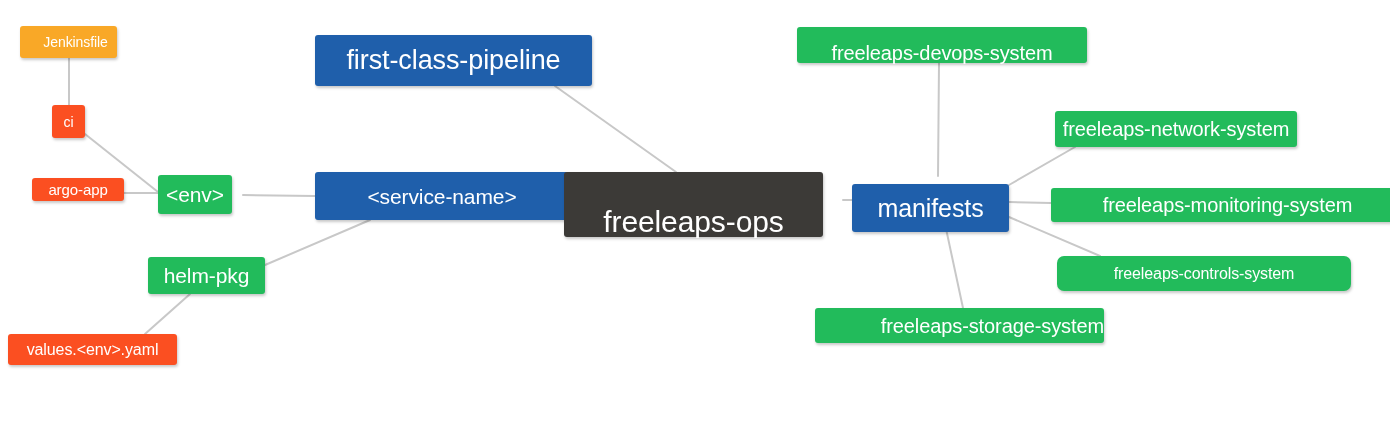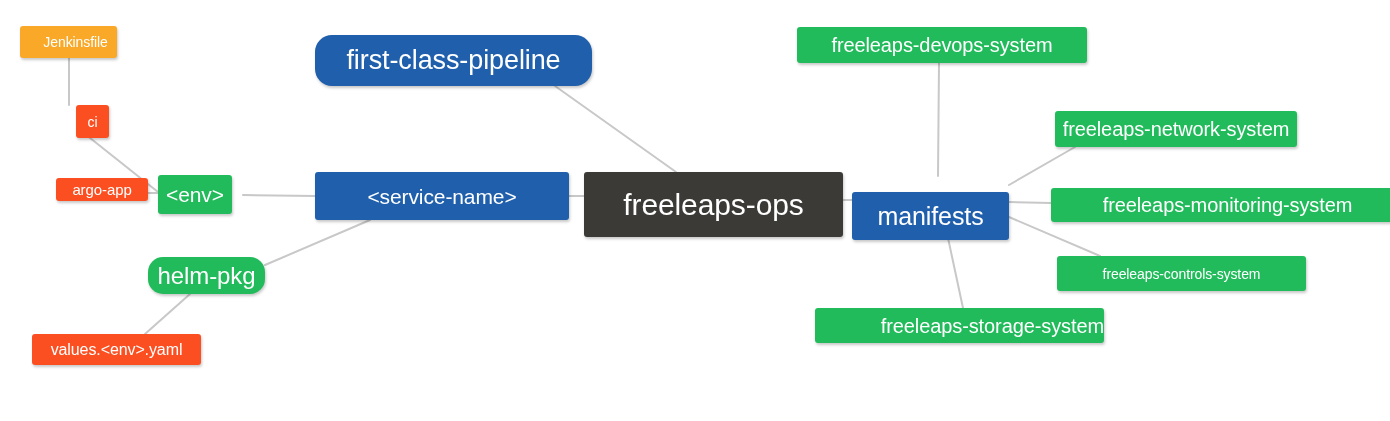--- a/index.html
+++ b/index.html
@@ -38,21 +38,21 @@
     box-shadow: 1px 2px 3px rgba(0,0,0,0.22);
     letter-spacing: -0.1px;
   }
   .node-label {
     display: block;
   }
   .n-root      { background: #3c3a37; }
   .n-blue      { background: #1f5fab; }
   .n-green     { background: #22bb5b; }
   .n-orange    { background: #f9a827; padding-left: 14px; }
-  .n-red       { background: #fb4f21; margin-left: 24px; }
+  .n-red       { background: #fb4f21; }
 </style>
 </head>
 <body>
 
 <div id="canvas">
   <svg id="edges" width="1390" height="421" viewBox="0 0 1390 421">
       <line x1="69" y1="58" x2="69" y2="105" stroke="#c8c8c8" stroke-width="2" stroke-linecap="round"></line>
       <line x1="85" y1="134" x2="158" y2="192" stroke="#c8c8c8" stroke-width="2" stroke-linecap="round"></line>
       <line x1="124" y1="193" x2="158" y2="193" stroke="#c8c8c8" stroke-width="2" stroke-linecap="round"></line>
       <line x1="243" y1="195" x2="315" y2="196" stroke="#c8c8c8" stroke-width="2" stroke-linecap="round"></line>
@@ -73,47 +73,47 @@
       </div>
       <div class="node n-red" style="left: 52px; top: 105px; width: 33px; height: 33px; font-size: 14px;">
         <span class="node-label">ci</span>
       </div>
       <div class="node n-red" style="left: 32px; top: 178px; width: 92px; height: 23px; font-size: 15px;">
         <span class="node-label">argo-app</span>
       </div>
       <div class="node n-green" style="left: 158px; top: 175px; width: 74px; height: 39px; font-size: 21px;">
         <span class="node-label">&lt;env&gt;</span>
       </div>
-      <div class="node n-green" style="left: 148px; top: 257px; width: 117px; height: 37px; font-size: 24px; border-radius: 15px;">
+      <div class="node n-green" style="left: 148px; top: 257px; width: 117px; height: 37px; font-size: 21px;">
         <span class="node-label">helm-pkg</span>
       </div>
       <div class="node n-red" style="left: 8px; top: 334px; width: 169px; height: 31px; font-size: 16px;">
         <span class="node-label">values.&lt;env&gt;.yaml</span>
       </div>
-      <div class="node n-blue" style="left: 315px; top: 35px; width: 277px; height: 51px; font-size: 27px; border-radius: 17px;">
+      <div class="node n-blue" style="left: 315px; top: 35px; width: 277px; height: 51px; font-size: 27px;">
         <span class="node-label">first-class-pipeline</span>
       </div>
       <div class="node n-blue" style="left: 315px; top: 172px; width: 254px; height: 48px; font-size: 21px;">
         <span class="node-label">&lt;service-name&gt;</span>
       </div>
-      <div class="node n-root" style="left: 584px; top: 172px; width: 259px; height: 65px; font-size: 30px;">
+      <div class="node n-root" style="left: 564px; top: 172px; width: 259px; height: 65px; font-size: 30px; align-items: flex-end;">
         <span class="node-label">freeleaps-ops</span>
       </div>
-      <div class="node n-blue" style="left: 852px; top: 192px; width: 157px; height: 48px; font-size: 25px;">
+      <div class="node n-blue" style="left: 852px; top: 184px; width: 157px; height: 48px; font-size: 25px;">
         <span class="node-label">manifests</span>
       </div>
-      <div class="node n-green" style="left: 797px; top: 27px; width: 290px; height: 36px; font-size: 20px;">
+      <div class="node n-green" style="left: 797px; top: 27px; width: 290px; height: 36px; font-size: 20px; align-items: flex-end;">
         <span class="node-label">freeleaps-devops-system</span>
       </div>
       <div class="node n-green" style="left: 1055px; top: 111px; width: 242px; height: 36px; font-size: 20px;">
         <span class="node-label">freeleaps-network-system</span>
       </div>
       <div class="node n-green" style="left: 1051px; top: 188px; width: 353px; height: 34px; font-size: 20px;">
         <span class="node-label">freeleaps-monitoring-system</span>
       </div>
-      <div class="node n-green" style="left: 1057px; top: 256px; width: 249px; height: 35px; font-size: 14px;">
+      <div class="node n-green" style="left: 1057px; top: 256px; width: 294px; height: 35px; font-size: 16px; border-radius: 7px;">
         <span class="node-label">freeleaps-controls-system</span>
       </div>
       <div class="node n-green" style="left: 815px; top: 308px; width: 289px; height: 35px; font-size: 20px; justify-content: flex-end;">
         <span class="node-label">freeleaps-storage-system</span>
       </div>
     </div>
 </div>
 
 </body></html>

